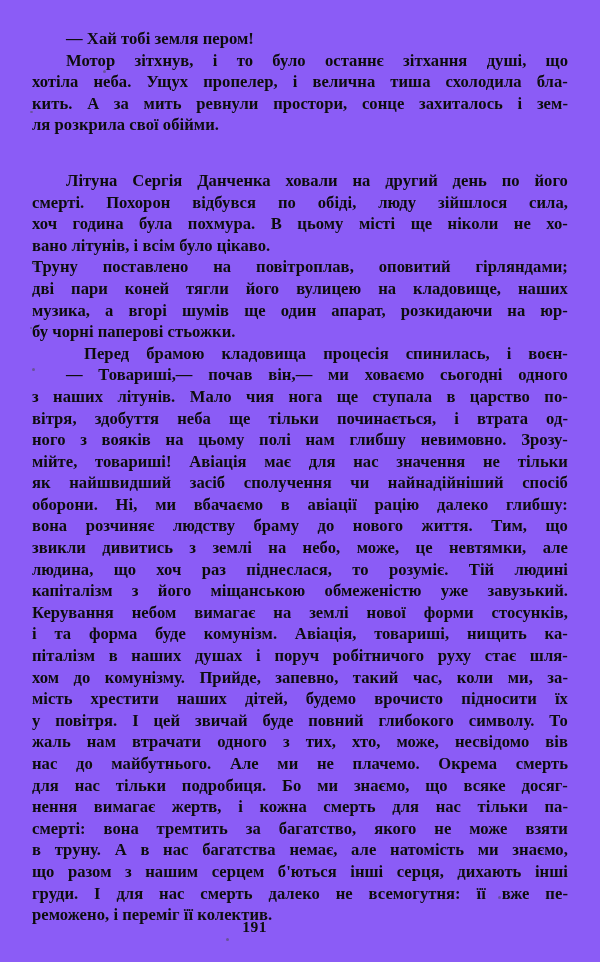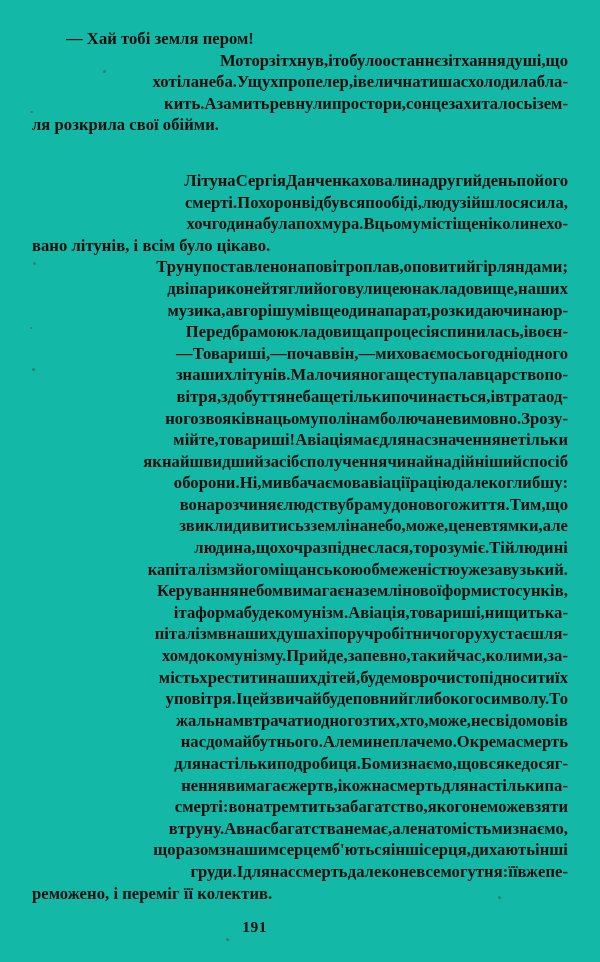--- a/index.html
+++ b/index.html
@@ -13,21 +13,21 @@
     position: relative;
     font-family: "Liberation Serif", "DejaVu Serif", serif;
     color: #0d0d0d;
     overflow: hidden;
   }
   .page {
     position: absolute;
     left: 0; top: 0;
     width: 600px;
     height: 962px;
-    background: #14b8a6;
+    background: #8b5cf6;
   }
   .textblock {
     position: absolute;
     left: 32px;
     top: 28px;
     width: 536px;
   }
   .para {
     margin: 0;
     font-size: 16.6px;
@@ -41,21 +41,21 @@
   
   .line {
     display: block;
     white-space: nowrap;
     font-size: 16.6px;
     line-height: 21.6px;
     font-weight: 600;
   }
   .line.j {
     display: flex;
-    justify-content: flex-end;
+    justify-content: space-between;
   }
   .line.j > span { white-space: pre; }
   .indent { padding-left: 34px; }
   .gap-lg { height: 34px; }
   .pageno {
     position: absolute;
     top: 918px;
     left: 0;
     width: 509px;
     text-align: center;
@@ -108,21 +108,21 @@
             <span>сонце</span>
             <span>захиталось</span>
             <span>і</span>
             <span>зем-</span>
           </div>
           <div class="line">ля розкрила свої обійми.</div>
         </div>
         <div class="gap-lg"></div>
         <div class="para">
           <div class="line j">
-            <span style="">Літуна</span>
+            <span style="margin-left: 34px;">Літуна</span>
             <span>Сергія</span>
             <span>Данченка</span>
             <span>ховали</span>
             <span>на</span>
             <span>другий</span>
             <span>день</span>
             <span>по</span>
             <span>його</span>
           </div>
           <div class="line j">
@@ -145,21 +145,21 @@
             <span>місті</span>
             <span>ще</span>
             <span>ніколи</span>
             <span>не</span>
             <span>хо-</span>
           </div>
           <div class="line">вано літунів, і всім було цікаво.</div>
         </div>
         <div class="para">
           <div class="line j">
-            <span style="margin-left: 34px;">Труну</span>
+            <span style="">Труну</span>
             <span>поставлено</span>
             <span>на</span>
             <span>повітроплав,</span>
             <span>оповитий</span>
             <span>гірляндами;</span>
           </div>
           <div class="line j">
             <span>дві</span>
             <span>пари</span>
             <span>коней</span>
@@ -175,24 +175,25 @@
             <span>а</span>
             <span>вгорі</span>
             <span>шумів</span>
             <span>ще</span>
             <span>один</span>
             <span>апарат,</span>
             <span>розкидаючи</span>
             <span>на</span>
             <span>юр-</span>
           </div>
-        </div>
-        <div class="para">
-          <div class="line j">
-            <span style="margin-left: 30px;">Перед</span>
+          <div class="line">бу чорні паперові стьожки.</div>
+        </div>
+        <div class="para">
+          <div class="line j">
+            <span style="margin-left: 52px;">Перед</span>
             <span>брамою</span>
             <span>кладовища</span>
             <span>процесія</span>
             <span>спинилась,</span>
             <span>і</span>
             <span>воєн-</span>
           </div>
         </div>
         <div class="para">
           <div class="line j">
@@ -230,21 +231,21 @@
             <span>од-</span>
           </div>
           <div class="line j">
             <span>ного</span>
             <span>з</span>
             <span>вояків</span>
             <span>на</span>
             <span>цьому</span>
             <span>полі</span>
             <span>нам</span>
-            <span>болюча</span>
+            <span>глибшу</span>
             <span>невимовно.</span>
             <span>Зрозу-</span>
           </div>
           <div class="line j">
             <span>мійте,</span>
             <span>товариші!</span>
             <span>Авіація</span>
             <span>має</span>
             <span>для</span>
             <span>нас</span>

